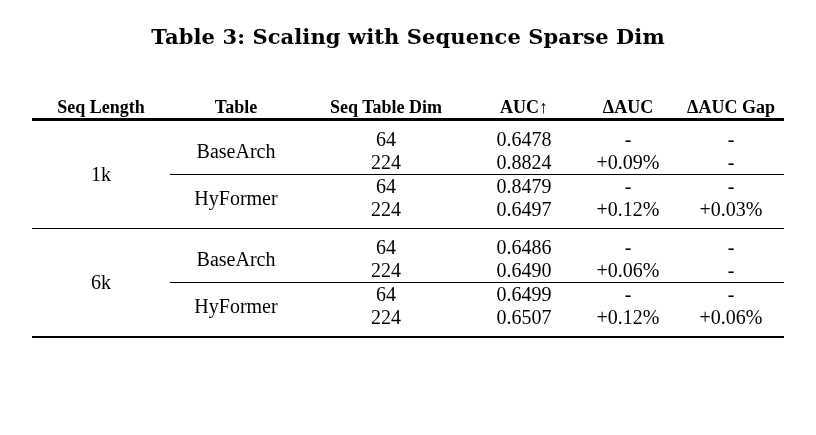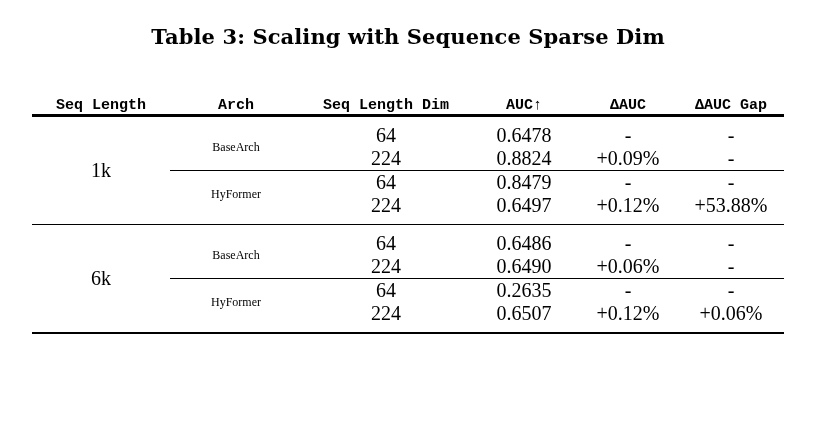--- a/index.html
+++ b/index.html
@@ -60,39 +60,39 @@
     padding: 0;
   }
   .rule-bottom td {
     border-top: 2px solid #000;
     height: 0;
     font-size: 0;
     line-height: 0;
     padding: 0;
   }
   thead th {
-    font-family: Liberation Mono, monospace;
+    font-family: Liberation Serif, serif;
     font-weight: bold;
-    font-size: 15px;
+    font-size: 18px;
     padding: 13px 0 13px 0;
     white-space: nowrap;
   }
   tbody td {
     font-family: "Liberation Serif", serif;
     font-size: 20px;
     padding: 5px 0 5px 0;
     white-space: nowrap;
   }
   td.seqlen {
     font-size: 20px;
     text-align: left;
     padding-left: 8px;
   }
   td.arch {
-    font-size: 12px;
+    font-size: 20px;
     text-align: left;
     padding-left: 36px;
   }
   .sub-rule {
     border-top: 1.1px solid #000;
   }
   .spacer-row td {
     height: 7px;
     padding: 0;
     font-size: 0;
@@ -126,22 +126,22 @@
 
       <tbody>
         <tr class="rule-top">
           <td colspan="6"></td>
         </tr>
       </tbody>
 
       <thead>
         <tr>
           <th>Seq Length</th>
-          <th>Arch</th>
-          <th>Seq Length Dim</th>
+          <th>Table</th>
+          <th>Seq Table Dim</th>
           <th>AUC↑</th>
           <th>ΔAUC</th>
           <th>ΔAUC Gap</th>
         </tr>
       </thead>
 
       <tbody>
 
         <tr class="rule-mid">
           <td colspan="6"></td>
@@ -170,21 +170,21 @@
           <td class="arch sub-rule" rowspan="2">HyFormer</td>
           <td class="sub-rule">64</td>
           <td class="sub-rule">0.8479</td>
           <td class="sub-rule">-</td>
           <td class="sub-rule">-</td>
         </tr>
         <tr>
           <td>224</td>
           <td>0.6497</td>
           <td>+0.12%</td>
-          <td>+53.88%</td>
+          <td>+0.03%</td>
         </tr>
 
         <tr class="spacer-row">
             <td colspan="6"></td>
           </tr>
 
         <tr class="rule-mid">
           <td colspan="6"></td>
         </tr>
 
@@ -203,21 +203,21 @@
         <tr>
           <td>224</td>
           <td>0.6490</td>
           <td>+0.06%</td>
           <td>-</td>
         </tr>
 
         <tr>
           <td class="arch sub-rule" rowspan="2">HyFormer</td>
           <td class="sub-rule">64</td>
-          <td class="sub-rule">0.2635</td>
+          <td class="sub-rule">0.6499</td>
           <td class="sub-rule">-</td>
           <td class="sub-rule">-</td>
         </tr>
         <tr>
           <td>224</td>
           <td>0.6507</td>
           <td>+0.12%</td>
           <td>+0.06%</td>
         </tr>
 

